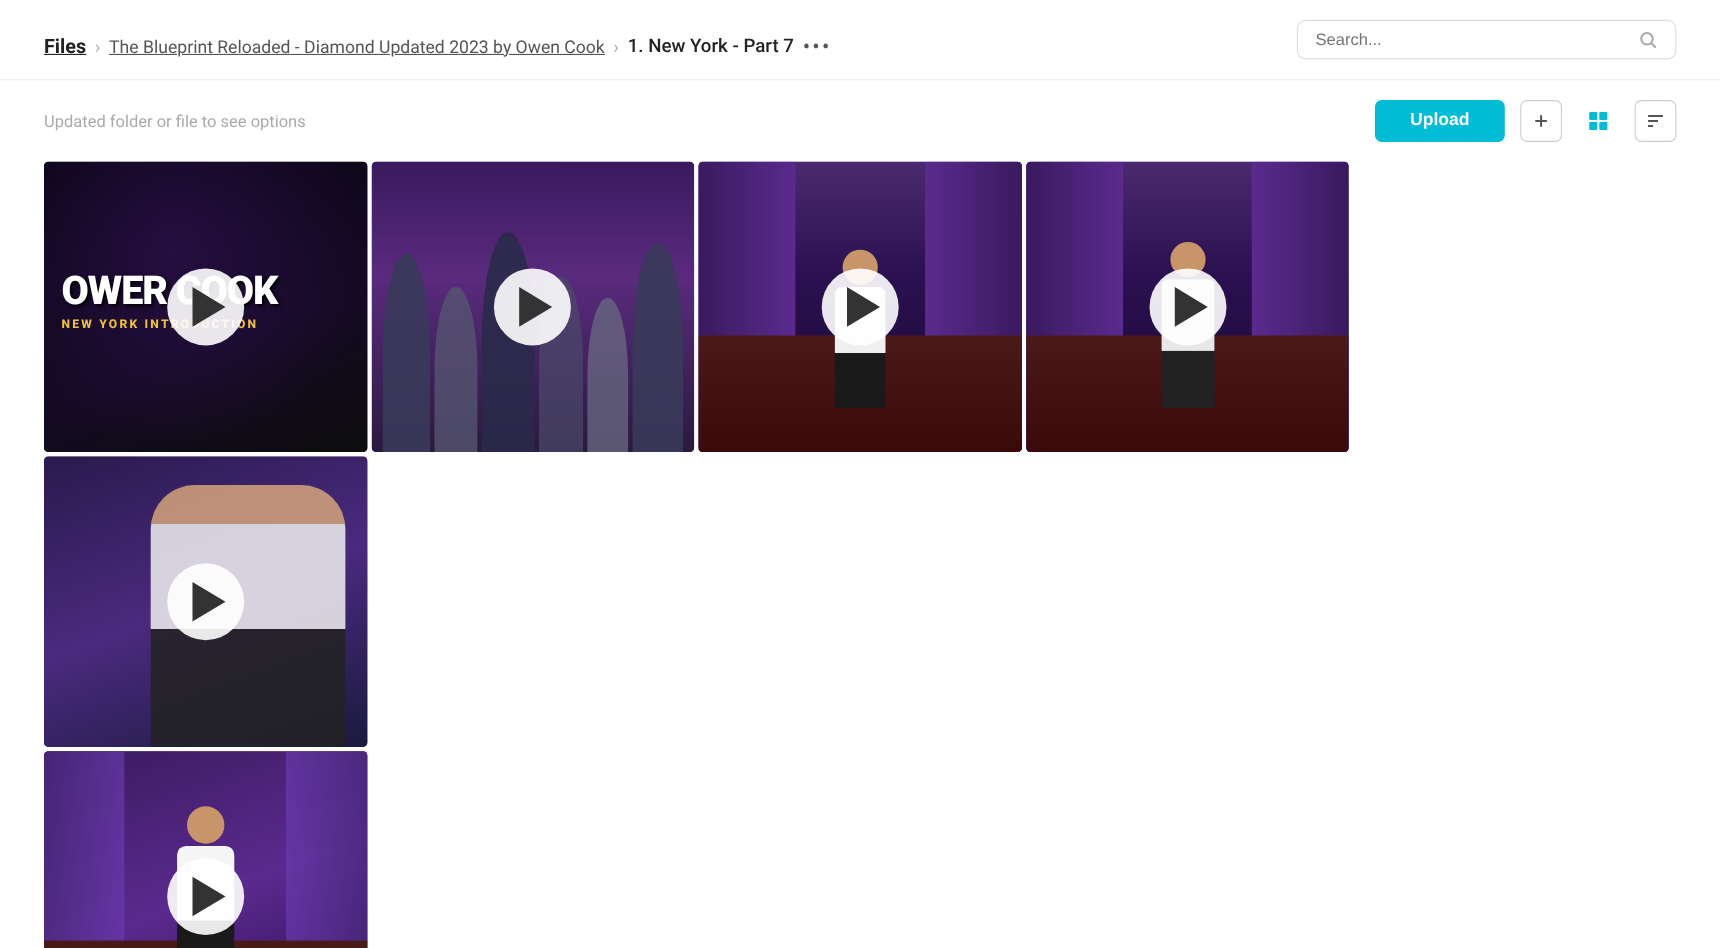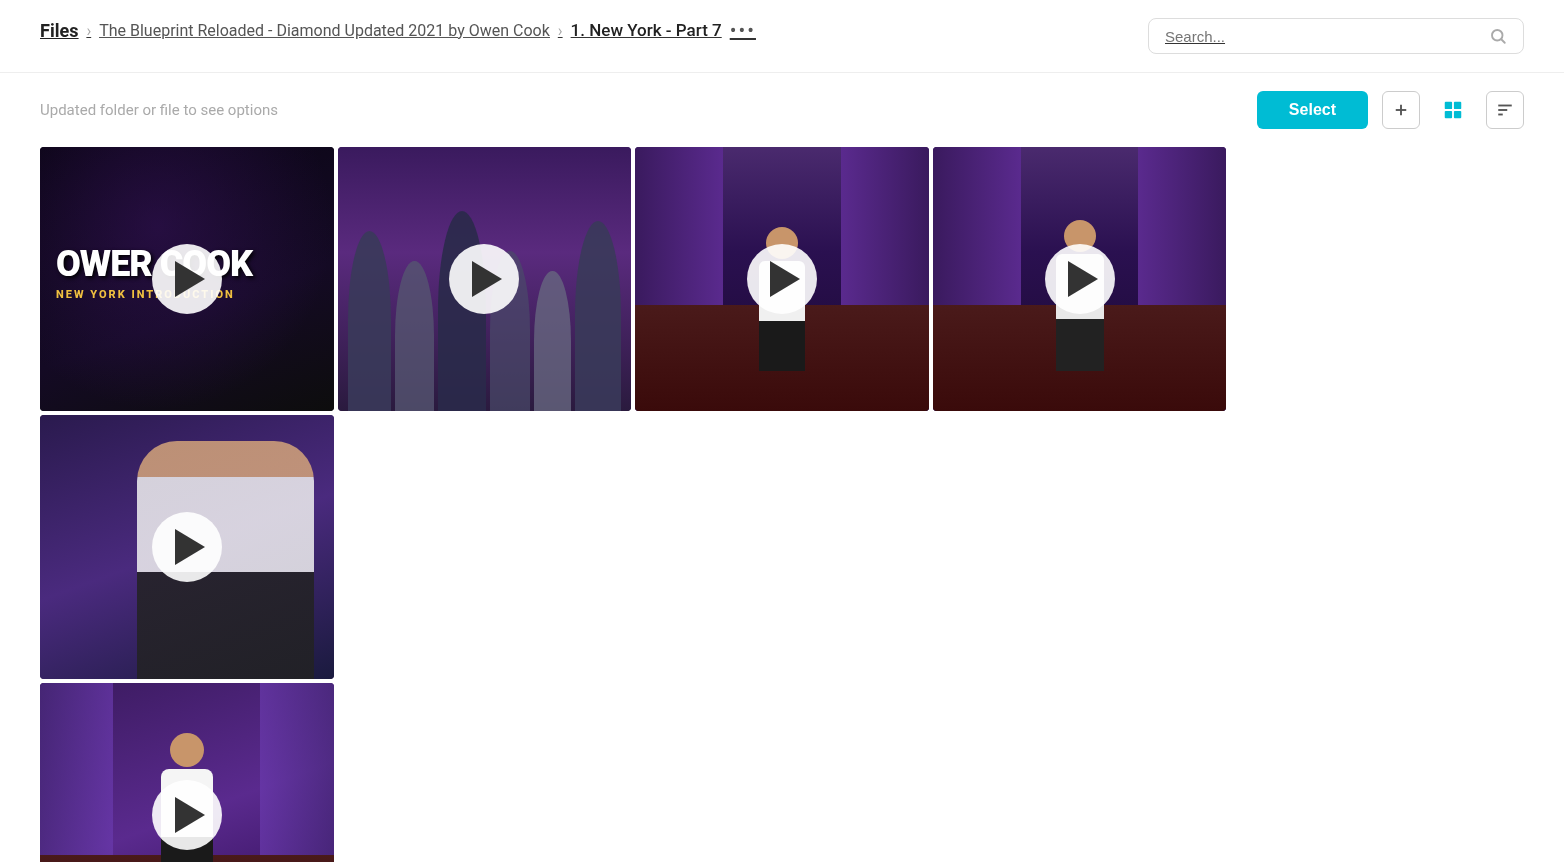--- a/index.html
+++ b/index.html
@@ -7,25 +7,24 @@
       font-family: -apple-system, BlinkMacSystemFont, 'Segoe UI', Roboto, sans-serif;
       background: #fff;
       color: #333;
       width: 1564px;
       min-height: 862px;
     }
 
     
     .header {
       display: flex;
-      align-items: flex-start;
+      align-items: flex-end;
       justify-content: space-between;
       padding: 18px 40px 18px 40px;
       border-bottom: 1px solid #eee;
-      text-decoration: underline;
     }
     .breadcrumb {
       display: flex;
       align-items: center;
       gap: 8px;
       font-size: 18px;
     }
     .breadcrumb-files {
       font-weight: 700;
       text-decoration: underline;
@@ -52,21 +51,21 @@
       font-size: 20px;
       cursor: pointer;
       letter-spacing: 2px;
     }
     .search-bar {
       display: flex;
       align-items: center;
       border: 1.5px solid #ddd;
       border-radius: 8px;
       padding: 8px 16px;
-      width: 376px;
+      width: 345px;
       gap: 10px;
     }
     .search-input {
       border: none;
       outline: none;
       font-size: 15px;
       color: #888;
       background: transparent;
       width: 100%;
     }
@@ -195,38 +194,38 @@
       background: linear-gradient(180deg, #4a1a1a 0%, #3a0a0a 100%);
     }
   </style>
 </head>
 <body>
 
 <div class="header">
   <div class="breadcrumb">
     <span class="breadcrumb-files">Files</span>
     <span class="breadcrumb-sep">›</span>
-    <span class="breadcrumb-link">The Blueprint Reloaded - Diamond Updated 2021 by Owen Cook</span>
+    <span class="breadcrumb-link">The Blueprint Reloaded - Diamond Updated 2023 by Owen Cook</span>
     <span class="breadcrumb-sep">›</span>
     <span class="breadcrumb-current">1. New York - Part 7</span>
     <span class="breadcrumb-more">•••</span>
   </div>
   <div class="search-bar">
     <input class="search-input" type="text" placeholder="Search..." style="">
     <svg class="search-icon-svg" width="18" height="18" viewBox="0 0 24 24" fill="none" stroke="#aaa" stroke-width="2.5" stroke-linecap="round" stroke-linejoin="round">
       <circle cx="11" cy="11" r="7"></circle>
       <line x1="21" y1="21" x2="16.65" y2="16.65"></line>
     </svg>
   </div>
 </div>
 
 <div class="toolbar">
   <span class="toolbar-hint">Updated folder or file to see options</span>
   <div class="toolbar-right">
-    <button class="upload-btn">Select</button>
+    <button class="upload-btn">Upload</button>
     <div class="icon-btn">
       <svg width="18" height="18" viewBox="0 0 24 24" fill="none" stroke="#555" stroke-width="2.5">
         <line x1="12" y1="5" x2="12" y2="19"></line>
         <line x1="5" y1="12" x2="19" y2="12"></line>
       </svg>
     </div>
     <div class="icon-btn icon-btn-grid">
       <svg width="22" height="22" viewBox="0 0 24 24" fill="none">
         <rect x="3" y="3" width="8" height="8" rx="1" fill="#00bcd4"></rect>
         <rect x="13" y="3" width="8" height="8" rx="1" fill="#00bcd4"></rect>

